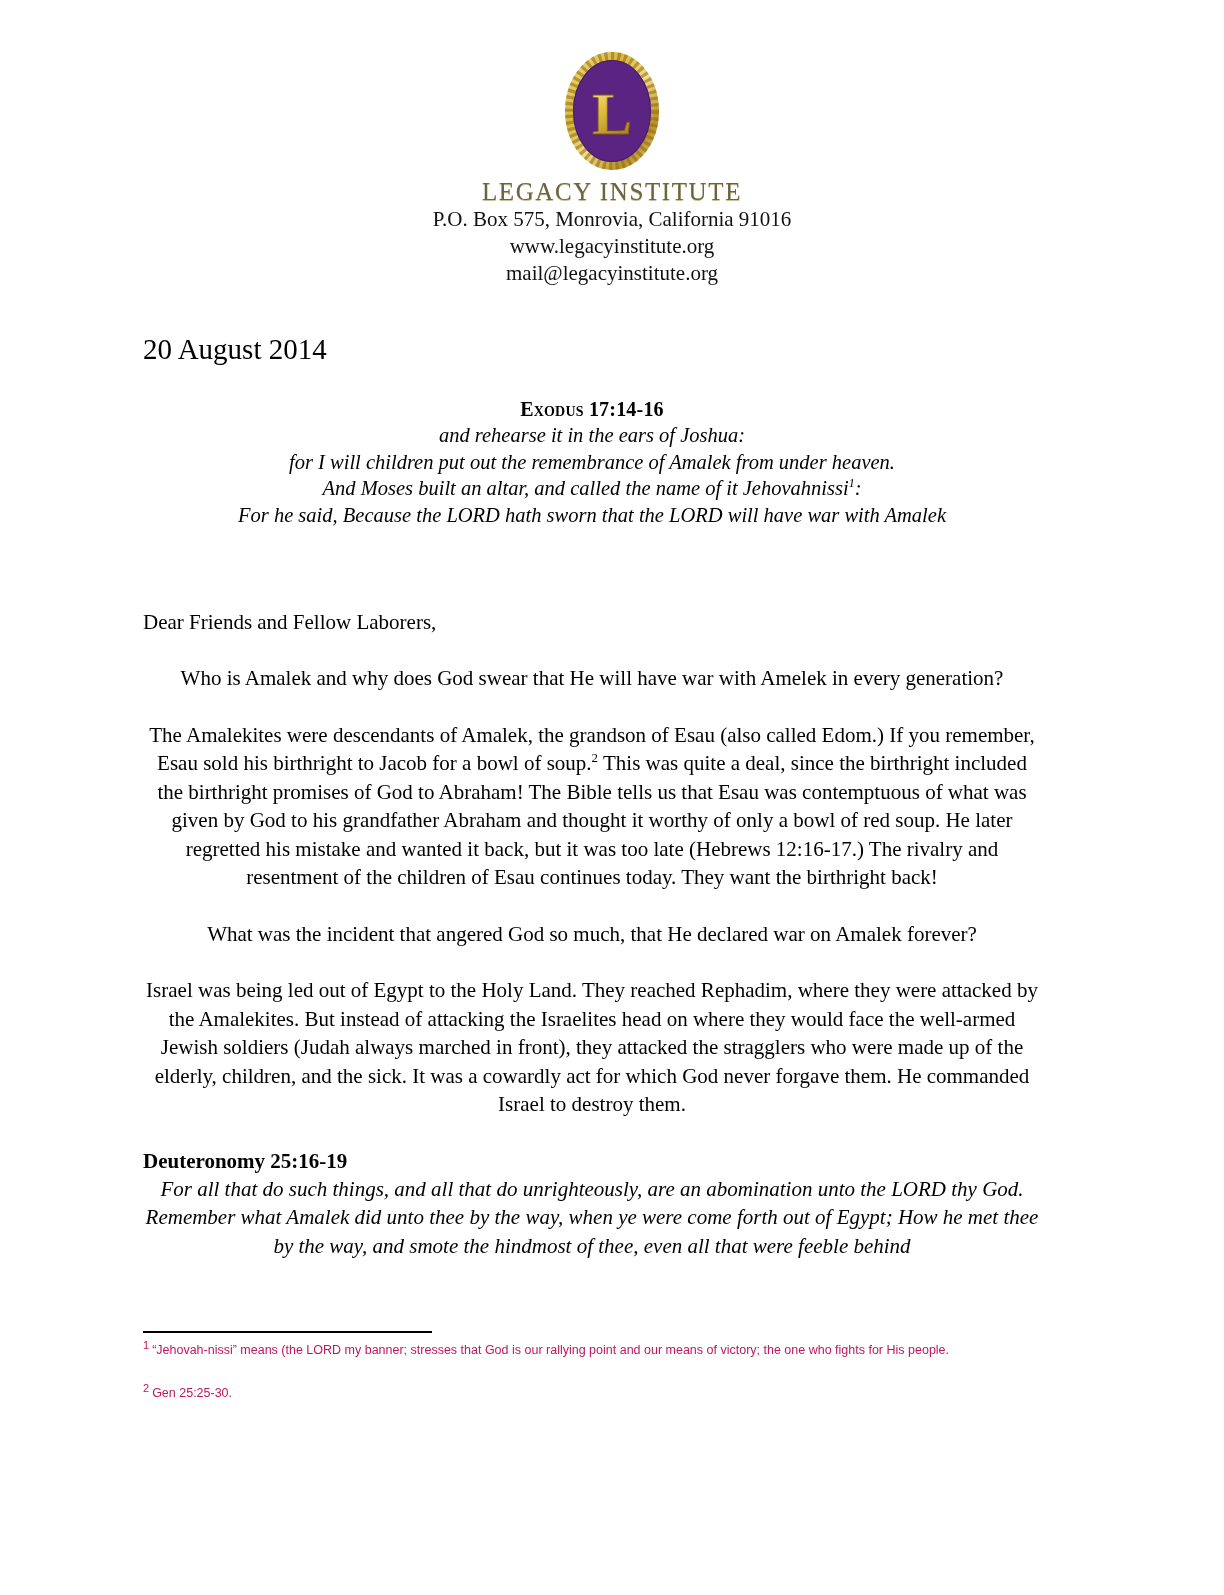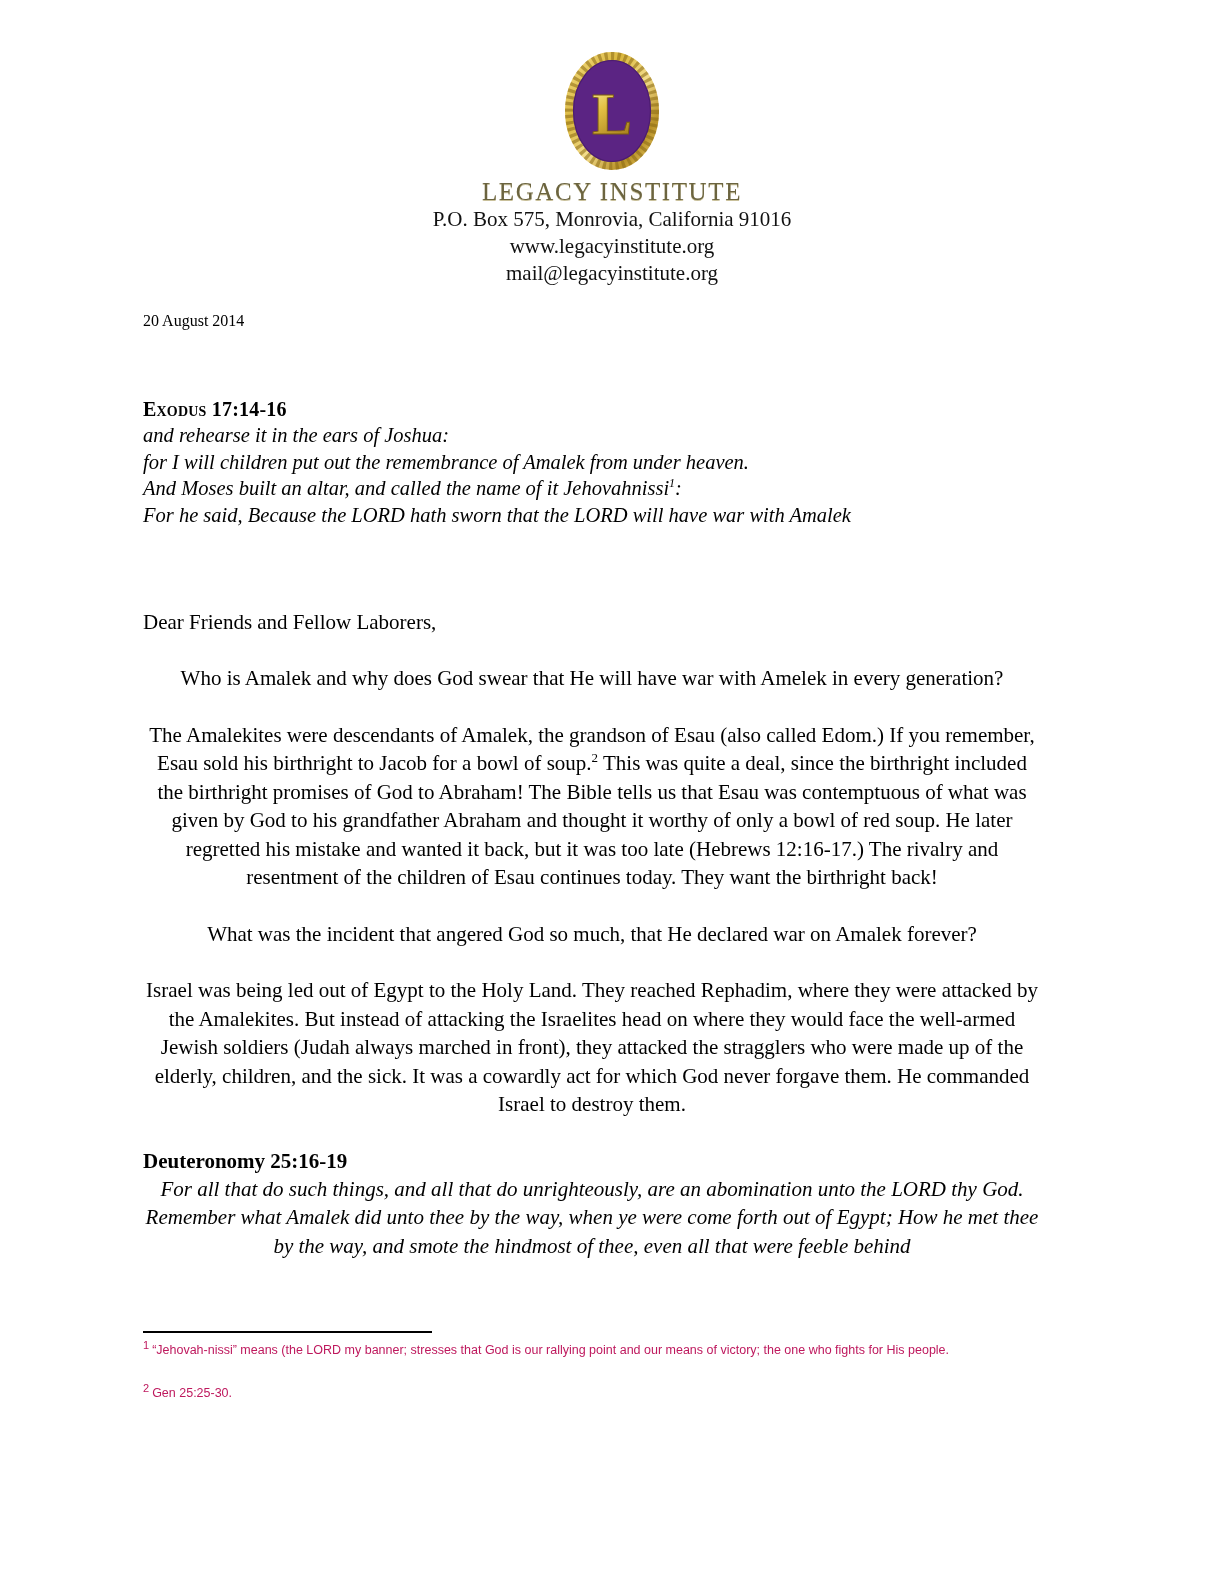--- a/index.html
+++ b/index.html
@@ -56,26 +56,27 @@
   }
 
   
   .col {
     position: absolute;
     left: 143px;
     width: 898px;
   }
 
   .date {
-    font-size: 16px;
+    font-size: 29px;
     line-height: 26px;
+    margin-top: 28px;
   }
 
   .scripture {
-    text-align: left;
+    text-align: center;
     margin-top: 34px;
   }
   .scripture-ref {
     font-weight: bold;
     font-size: 20px;
     font-variant: small-caps;
     letter-spacing: 0.2px;
     line-height: 26px;
   }
   .scripture-line {

